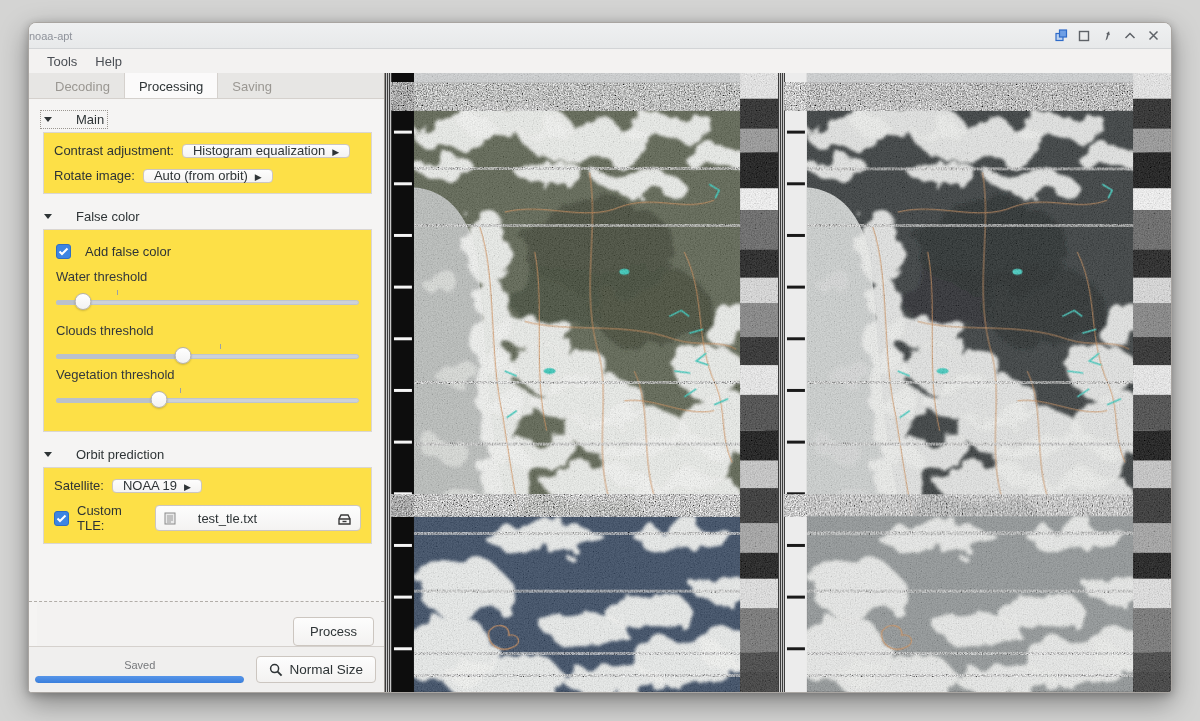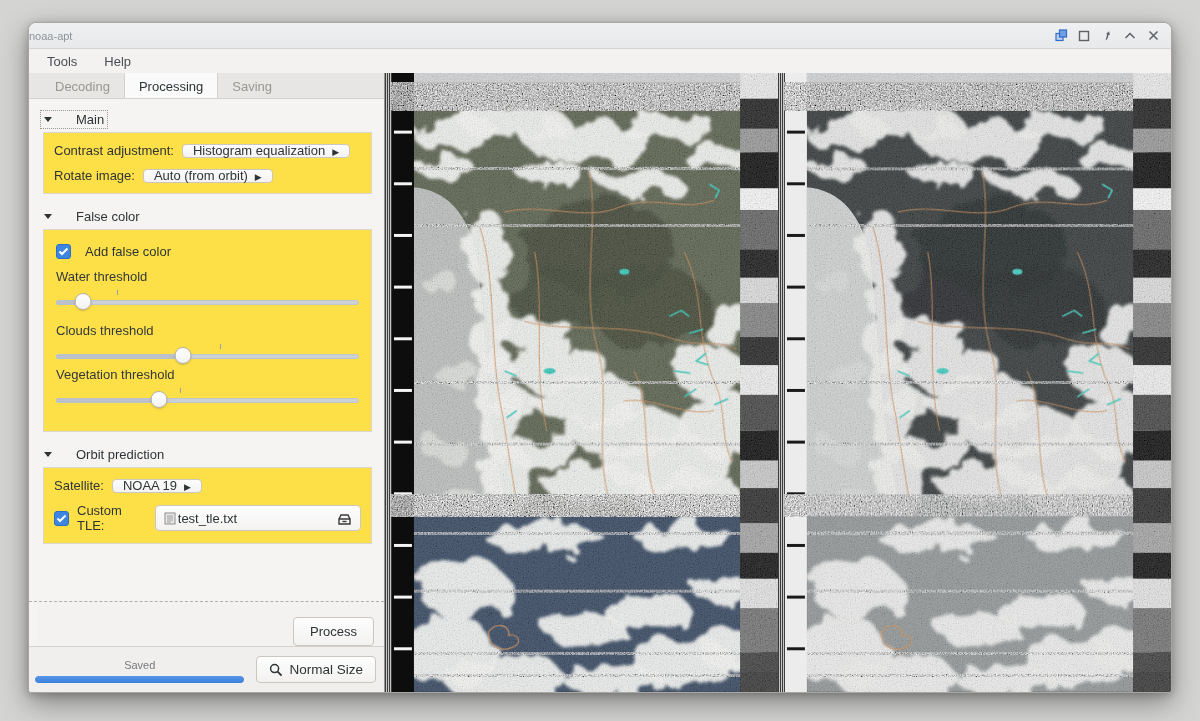--- a/index.html
+++ b/index.html
@@ -13,21 +13,21 @@
 
   
   .titlebar{ height:26px; background:linear-gradient(#eff0f1,#e7e9ea); border-bottom:1px solid #d2d4d6;
     display:flex; align-items:center; position:relative; flex:0 0 auto; }
   .titlebar .title{ position:absolute; left:0; right:8px; text-align:left; font-size:11px; color:#8f939b; }
   .winbtns{ margin-left:auto; display:flex; align-items:center; gap:7px; padding-right:10px; z-index:2; }
   .winbtn{ width:16px; height:16px; display:flex; align-items:center; justify-content:center; cursor:default; }
   .winbtn svg{ display:block; }
 
   
-  .menubar{ height:24px; display:flex; align-items:center; padding-left:10px; gap:11px; background:#f3f2f1; flex:0 0 auto; }
+  .menubar{ height:24px; display:flex; align-items:center; padding-left:10px; gap:2px; background:#f3f2f1; flex:0 0 auto; }
   .menu-item{ font-size:13px; color:#4a4e54; padding:3px 8px; border-radius:3px; }
 
   .content{ flex:1; display:flex; min-height:0; }
 
   
   .left-panel{ width:356px; flex:0 0 auto; display:flex; flex-direction:column; background:#f5f4f3; border-right:1px solid #98948f; }
 
   .tabbar{ height:26px; background:#e7e6e4; border-bottom:1px solid #d5d1cd; display:flex; align-items:stretch; padding-left:12px; flex:0 0 auto; }
   .tab{ font-size:13px; color:#9a9792; padding:5px 14px 4px; display:flex; align-items:center; }
   .tab.active{ background:#fbfafa; color:#2e3436; border-left:1px solid #d5d1cd; border-right:1px solid #d5d1cd; }
@@ -55,21 +55,21 @@
 
   .slider-group{ margin:2px 2px 12px 2px; }
   .slider-label{ font-size:13px; color:#33383d; margin-bottom:9px; }
   .slider{ position:relative; height:18px; }
   .slider .track{ position:absolute; left:0; right:0; top:7px; height:5px; border-radius:3px; background:#ccd1d8; border:1px solid #bfc5cd; }
   .slider .fill{ position:absolute; left:0; top:7px; height:5px; border-radius:3px 0 0 3px; background:#bac1cb; }
   .slider .mark{ position:absolute; top:-3px; width:1px; height:5px; background:#9aa0a8; }
   .slider .handle{ position:absolute; top:0; width:17px; height:17px; border-radius:50%; background:linear-gradient(#ffffff,#f2f2f2);
     border:1px solid #b5b1ac; box-shadow:0 1px 2px rgba(0,0,0,.18); transform:translateX(-50%); }
 
-  .file-btn{ display:inline-flex; align-items:center; gap:2px; background:linear-gradient(#fdfdfd,#f4f3f2);
+  .file-btn{ display:inline-flex; align-items:center; gap:22px; background:linear-gradient(#fdfdfd,#f4f3f2);
     border:1px solid #ccc6c0; border-radius:4px; padding:4px 8px; font-size:13px; color:#2e3436; height:26px; width:222px; }
   .file-btn .fname{ flex:1; text-align:left; white-space:nowrap; overflow:hidden; }
 
   .process-row{ height:44px; flex:0 0 auto; display:flex; align-items:flex-end; justify-content:flex-end; padding-right:10px; background:#f3f2f1;margin-left:8px; }
   .process-btn{ background:linear-gradient(#fdfdfd,#f3f2f1); border:1px solid #ccc6c0; border-radius:4px;
     font-size:13px; color:#2e3436; padding:6px 16px; }
 
   .statusbar{ height:46px; flex:0 0 auto; border-top:1px solid #d5d1cd; background:#f0efee; display:flex; align-items:center; padding:0 8px 0 4px; gap:10px; }
   .status-left{ flex:1; display:flex; flex-direction:column; align-items:stretch; gap:5px; padding-top:2px; }
   .status-text{ font-size:11px; color:#77797c; text-align:center; }

